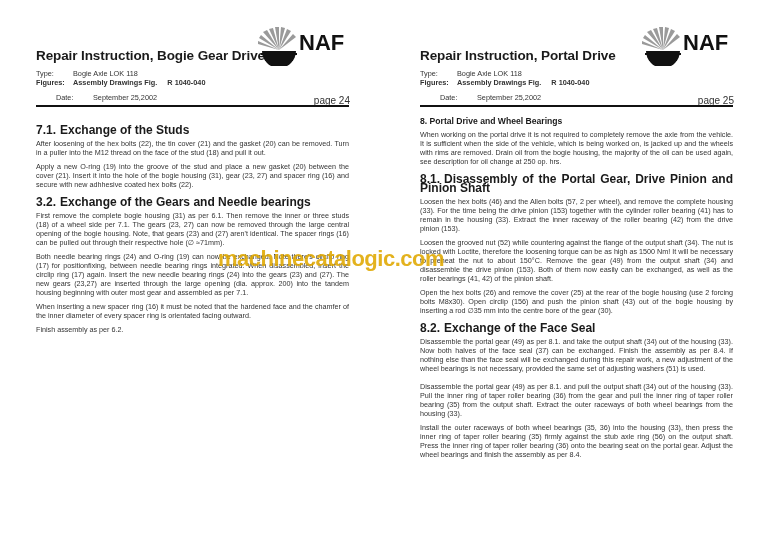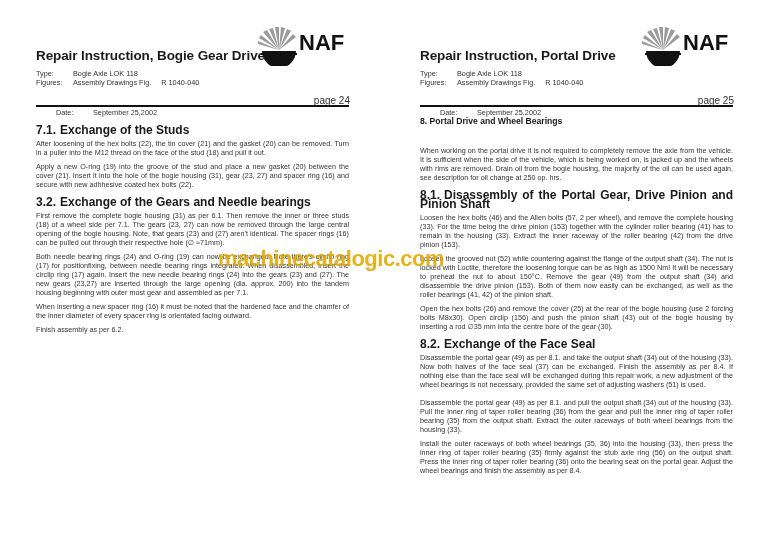--- a/index.html
+++ b/index.html
@@ -7,22 +7,22 @@
   body { font-family: "Liberation Sans", sans-serif; color: #222; position: relative; }
   .page { position: absolute; top: 0; width: 384px; height: 444px; }
   .page.left { left: 0; }
   .page.right { left: 384px; }
   .title { position: absolute; left: 36px; top: 48px; font-size: 13.5px; font-weight: bold; color: #1a1a1a; letter-spacing: -0.1px; }
   .logo { position: absolute; left: 257px; top: 26px; width: 100px; height: 40px; }
   .meta { position: absolute; left: 36px; font-size: 7.3px; color: #333; }
   .meta .lbl { display: inline-block; width: 37px; }
   .meta .fig2 { margin-left: 10px; }
   .meta.type { top: 69px; }
-  .meta.figs { top: 78px; }
-  .meta.date { top: 108px; padding-left: 20px; }
+  .meta.figs { top: 78px; font-weight: bold; }
+  .meta.date { top: 93px; padding-left: 20px; }
   .pageno { position: absolute; right: 34px; top: 95px; font-size: 10px; color: #333; }
   .rule { position: absolute; left: 36px; width: 313px; top: 105px; height: 2px; background: #111; }
   .content { position: absolute; left: 36px; width: 313px; font-size: 7.2px; line-height: 9px; color: #333; text-align: justify; }
   .h1 { font-size: 8.6px; font-weight: bold; color: #1a1a1a; margin-bottom: 6px; }
   .h2 { font-size: 12px; font-weight: bold; color: #1a1a1a; margin-bottom: 4px; }
   .h2 .num { display: inline-block; width: 24px; }
   p { margin-bottom: 5px; }
   .gap { height: 4px; }
   .watermark { position: absolute; left: 218px; top: 246px; font-size: 22px; font-weight: bold; color: #e0a800; opacity: 0.88; letter-spacing: -0.5px; white-space: nowrap; z-index: 5; }
 </style>
@@ -110,21 +110,21 @@
   <div class="meta figs">
     <span class="lbl">Figures:</span><span>Assembly Drawings Fig.</span><span class="fig2">R 1040-040</span>
   </div>
   <div class="meta date">
     <span class="lbl">Date:</span><span>September 25,2002</span>
   </div>
   <div class="pageno">page 25</div>
   <div class="rule"></div>
 
   <div class="content" style="top:117px;">
-    <div class="h1" style="margin-bottom:20px;">8.  Portal Drive and Wheel Bearings</div>
+    <div class="h1" style="margin-bottom:4px;">8.  Portal Drive and Wheel Bearings</div>
     <p>When working on the portal drive it is not required to completely remove the axle from the vehicle. It is sufficient when the side of the vehicle, which is being worked on, is jacked up and the wheels with rims are removed. Drain oil from the bogie housing, the majority of the oil can be used again, see description for oil change at 250 op. hrs.</p>
     <div class="gap"></div>
     <div class="h2"><span class="num">8.1.</span><span>Disassembly of the Portal Gear, Drive Pinion and Pinion Shaft</span></div>
     <p>Loosen the hex bolts (46) and the Allen bolts (57, 2 per wheel), and remove the complete housing (33). For the time being the drive pinion (153) together with the cylinder roller bearing (41) has to remain in the housing (33). Extract the inner raceway of the roller bearing (42) from the drive pinion (153).</p>
     <p>Loosen the grooved nut (52) while countering against the flange of the output shaft (34). The nut is locked with Loctite, therefore the loosening torque can be as high as 1500 Nm! It will be necessary to preheat the nut to about 150°C. Remove the gear (49) from the output shaft (34) and disassemble the drive pinion (153). Both of them now easily can be exchanged, as well as the roller bearings (41, 42) of the pinion shaft.</p>
     <p>Open the hex bolts (26) and remove the cover (25) at the rear of the bogie housing (use 2 forcing bolts M8x30). Open circlip (156) and push the pinion shaft (43) out of the bogie housing by inserting a rod ∅35 mm into the centre bore of the gear (30).</p>
     <div class="gap"></div>
     <div class="h2"><span class="num">8.2.</span><span>Exchange of the Face Seal</span></div>
     <p>Disassemble the portal gear (49) as per 8.1. and take the output shaft (34) out of the housing (33). Now both halves of the face seal (37) can be exchanged. Finish the assembly as per 8.4. If nothing else than the face seal will be exchanged during this repair work, a new adjustment of the wheel bearings is not necessary, provided the same set of adjusting washers (51) is used.</p>
     <div class="gap"></div>

